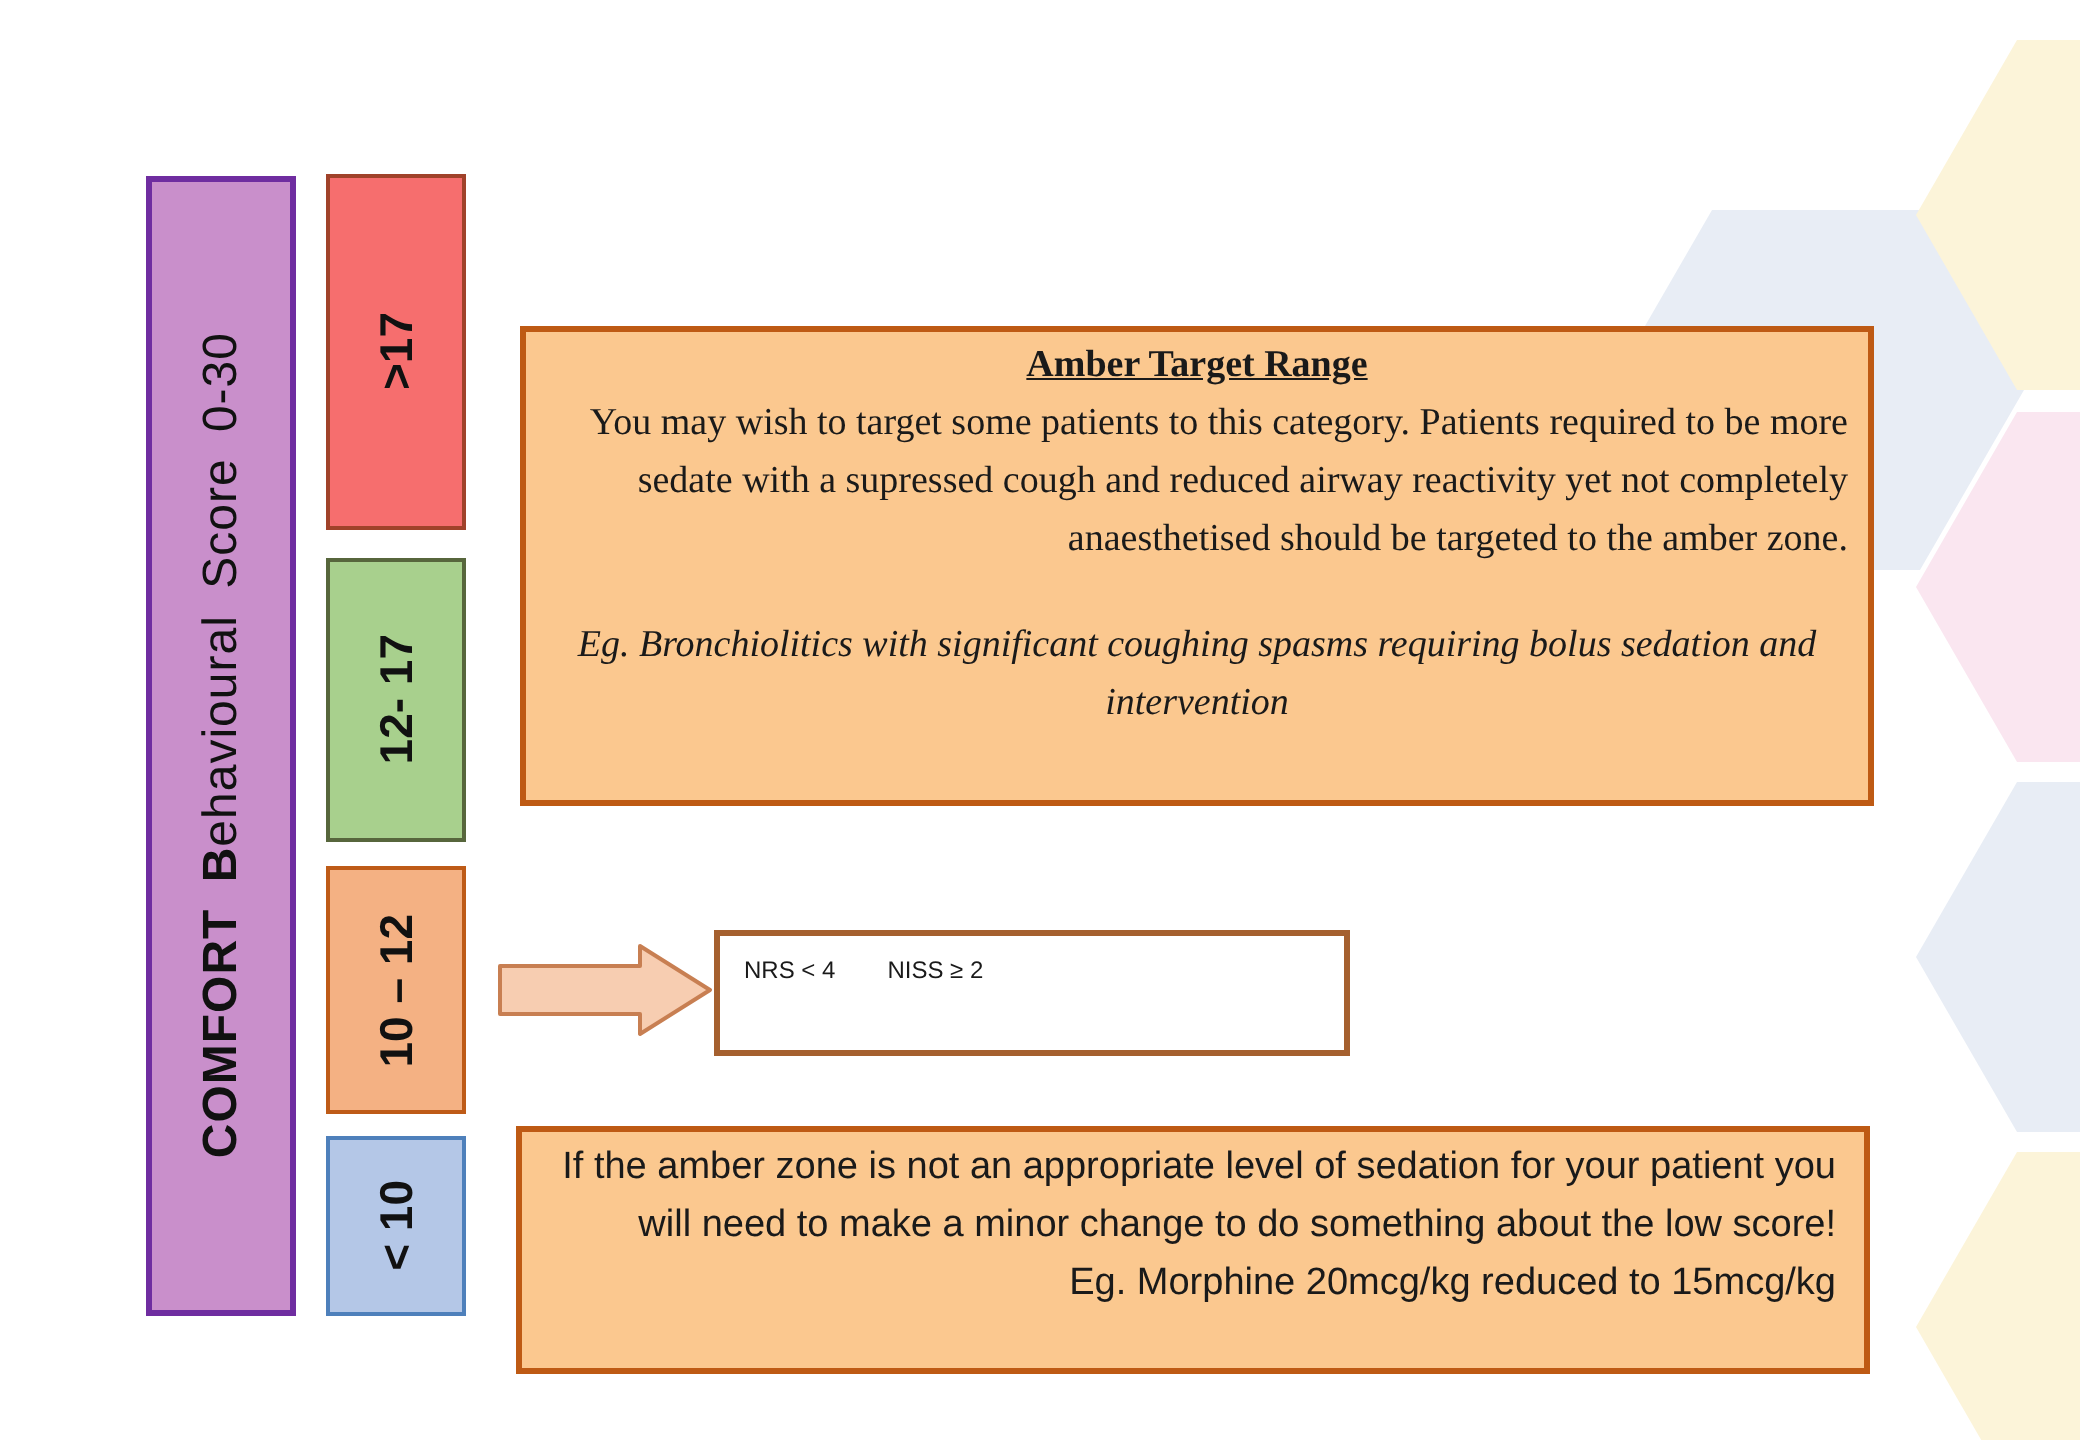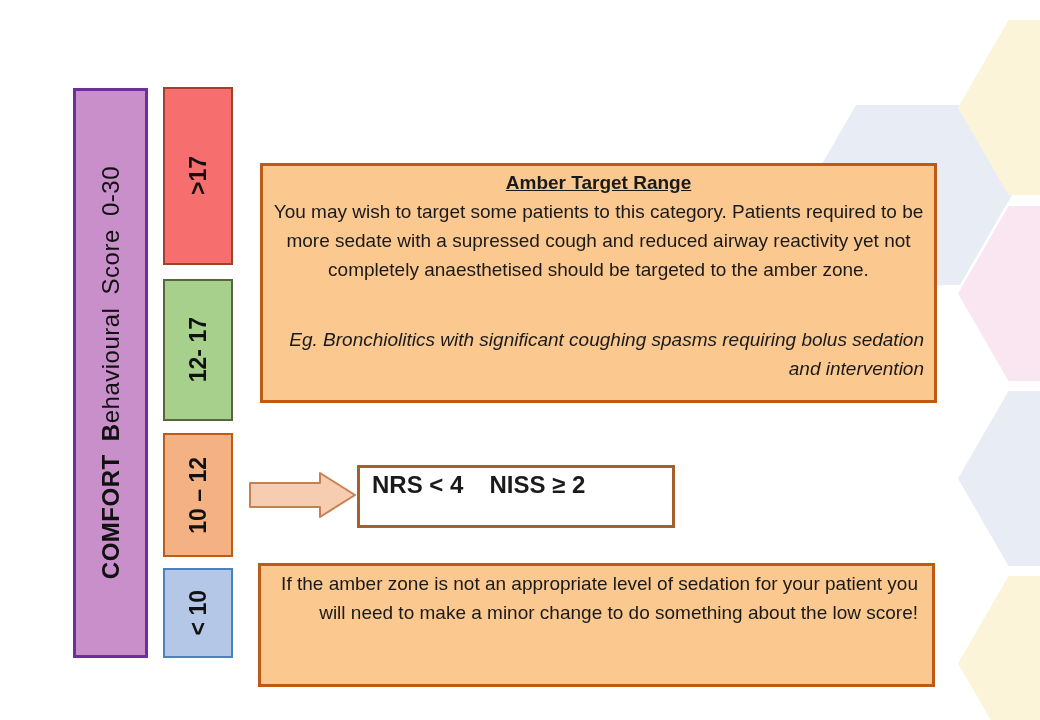--- a/index.html
+++ b/index.html
@@ -78,28 +78,29 @@
     background: #fbc88f;
     border: 3px solid #be5a14;
     z-index: 1;
     font-size: 19px;
     line-height: 29px;
   }
   #amber-target-box {
     left: 260px; top: 163px;
     width: 677px; height: 240px;
     padding: 2px 10px;
+    font-family: Liberation Serif, serif;
   }
   #amber-target-title {
     text-align: center;
     font-weight: bold;
     text-decoration: underline;
   }
-  #amber-target-body { text-align: center; }
-  #amber-target-example { text-align: right; font-style: italic; margin-top: 41px; }
+  #amber-target-body { text-align: right; }
+  #amber-target-example { text-align: center; font-style: italic; margin-top: 24px; }
 
   #low-score-box {
     left: 258px; top: 563px;
     width: 677px; height: 124px;
     padding: 3px 14px;
     text-align: right;
   }
 
   
   #weaning-arrow {
@@ -110,21 +111,21 @@
   }
   #weaning-box {
     position: absolute;
     left: 357px; top: 465px;
     width: 318px; height: 63px;
     background: #ffffff;
     border: 3px solid #a5602f;
     padding: 4px 0 0 12px;
     z-index: 1;
   }
-  #weaning-box .criteria-line { font-size: 24px; line-height: 26px; font-weight: bold; }
+  #weaning-box .criteria-line { font-size: 12px; line-height: 26px; }
   #weaning-box .criteria-line .gap { display: inline-block; width: 26px; }
   #weaning-box .action-line { font-size: 19px; font-weight: bold; line-height: 26px; }
 </style>
 </head>
 <body>
 
 <div id="slide">
 
   <div id="hex-behind" class="hex hex-blue"></div>
   <div id="hex-r1" class="hex hex-yellow"></div>
@@ -162,15 +163,16 @@
   </svg>
 
   <div id="weaning-box">
     <div class="criteria-line">
       <span>NRS &lt; 4</span><span class="gap"></span><span>NISS ≥ 2</span>
     </div>
   </div>
 
   <div id="low-score-box" class="amber-box">
     <div>If the amber zone is not an appropriate level of sedation for your patient you will need to make a minor change to do something about the low score!</div>
+    <div>Eg. Morphine 20mcg/kg reduced to 15mcg/kg</div>
   </div>
 
 </div>
 
 </body></html>

